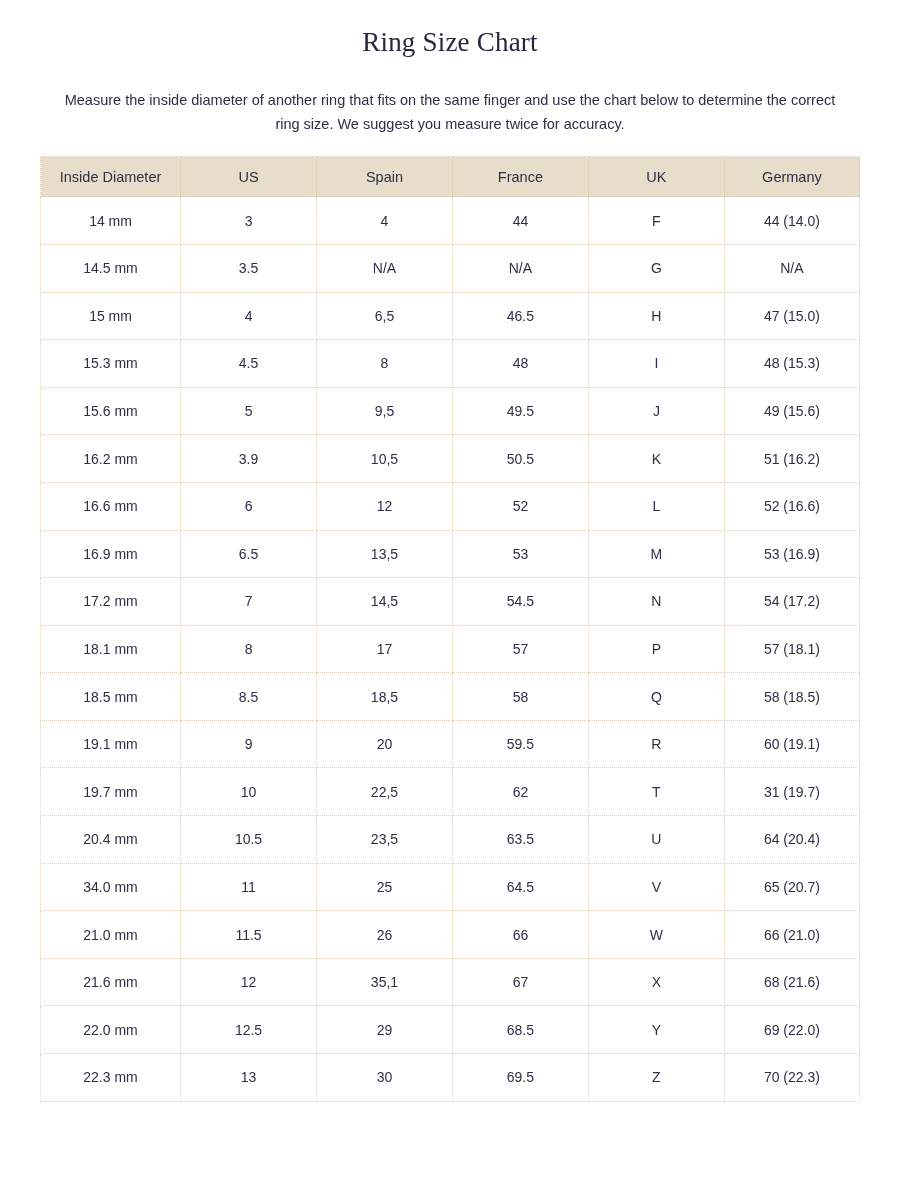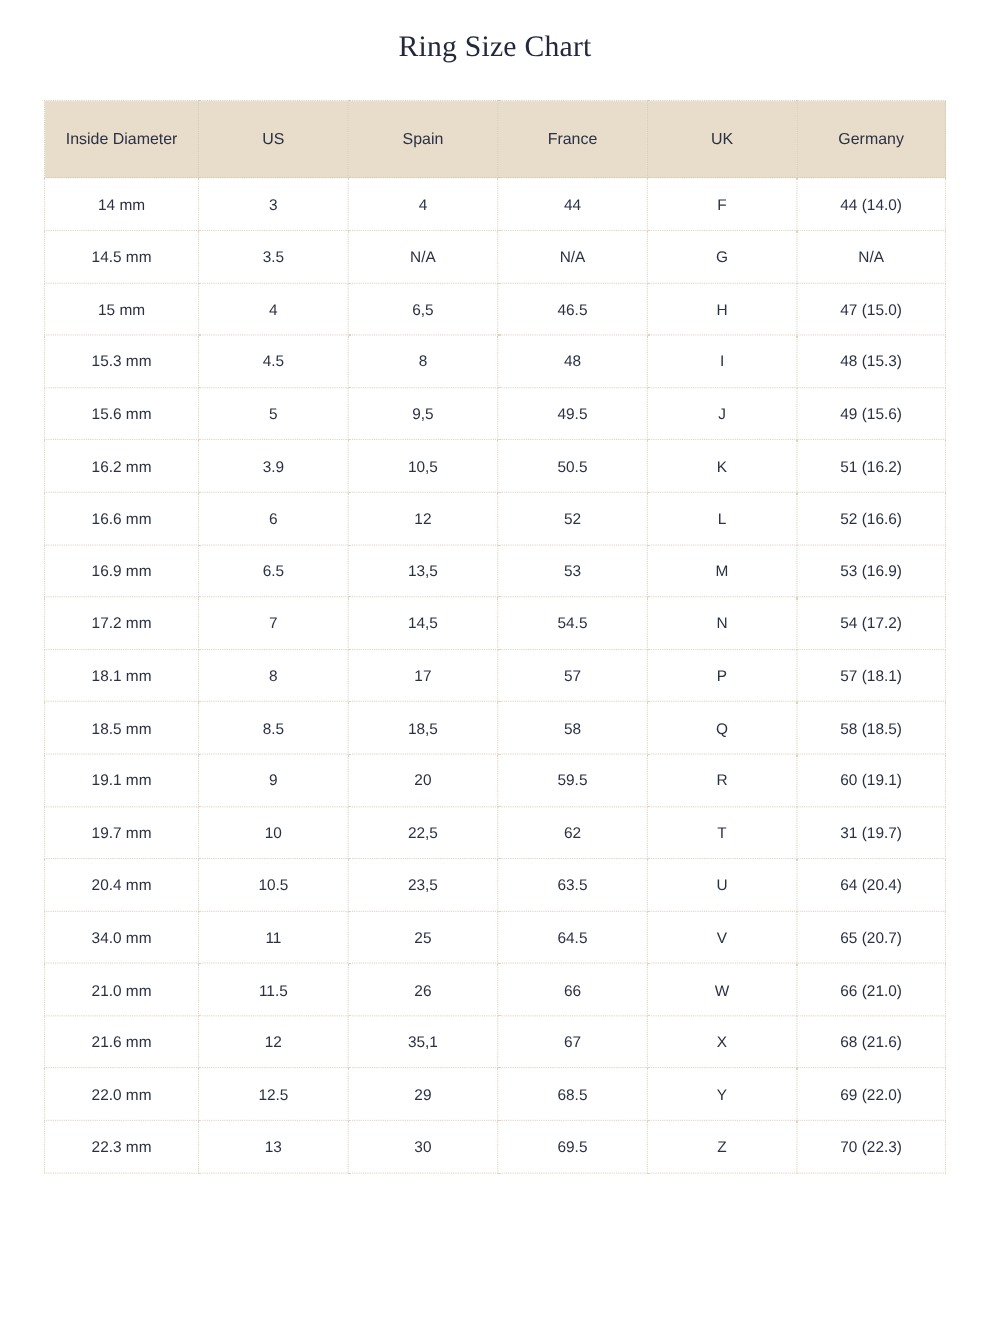--- a/index.html
+++ b/index.html
@@ -56,21 +56,21 @@
   table.size-chart col.c3 { width: 16.6%; }
   table.size-chart col.c4 { width: 16.6%; }
   table.size-chart col.c5 { width: 16.5%; }
 
   table.size-chart th {
     background: #e8ddca;
     font-size: 14.5px;
     font-weight: 400;
     color: #2b3044;
     text-align: center;
-    height: 70px;
+    height: 40px;
     padding: 0 4px;
     border: 1px dotted #d5c9b2;
     box-sizing: border-box;
   }
   table.size-chart td {
     font-size: 14px;
     font-weight: 400;
     color: #2b3044;
     text-align: center;
     height: 47.6px;
@@ -81,20 +81,21 @@
     white-space: nowrap;
   }
 </style>
 </head>
 <body>
 
 <div class="page">
 
   <h1 class="page-title">Ring Size Chart</h1>
 
+  <p class="intro">Measure the inside diameter of another ring that fits on the same finger and use the chart below to determine the correct ring size. We suggest you measure twice for accuracy.</p>
 
   <div class="table-wrap">
     <table class="size-chart">
       <colgroup>
         <col class="c0">
           <col class="c1">
           <col class="c2">
         <col class="c3">
           <col class="c4">
           <col class="c5">

